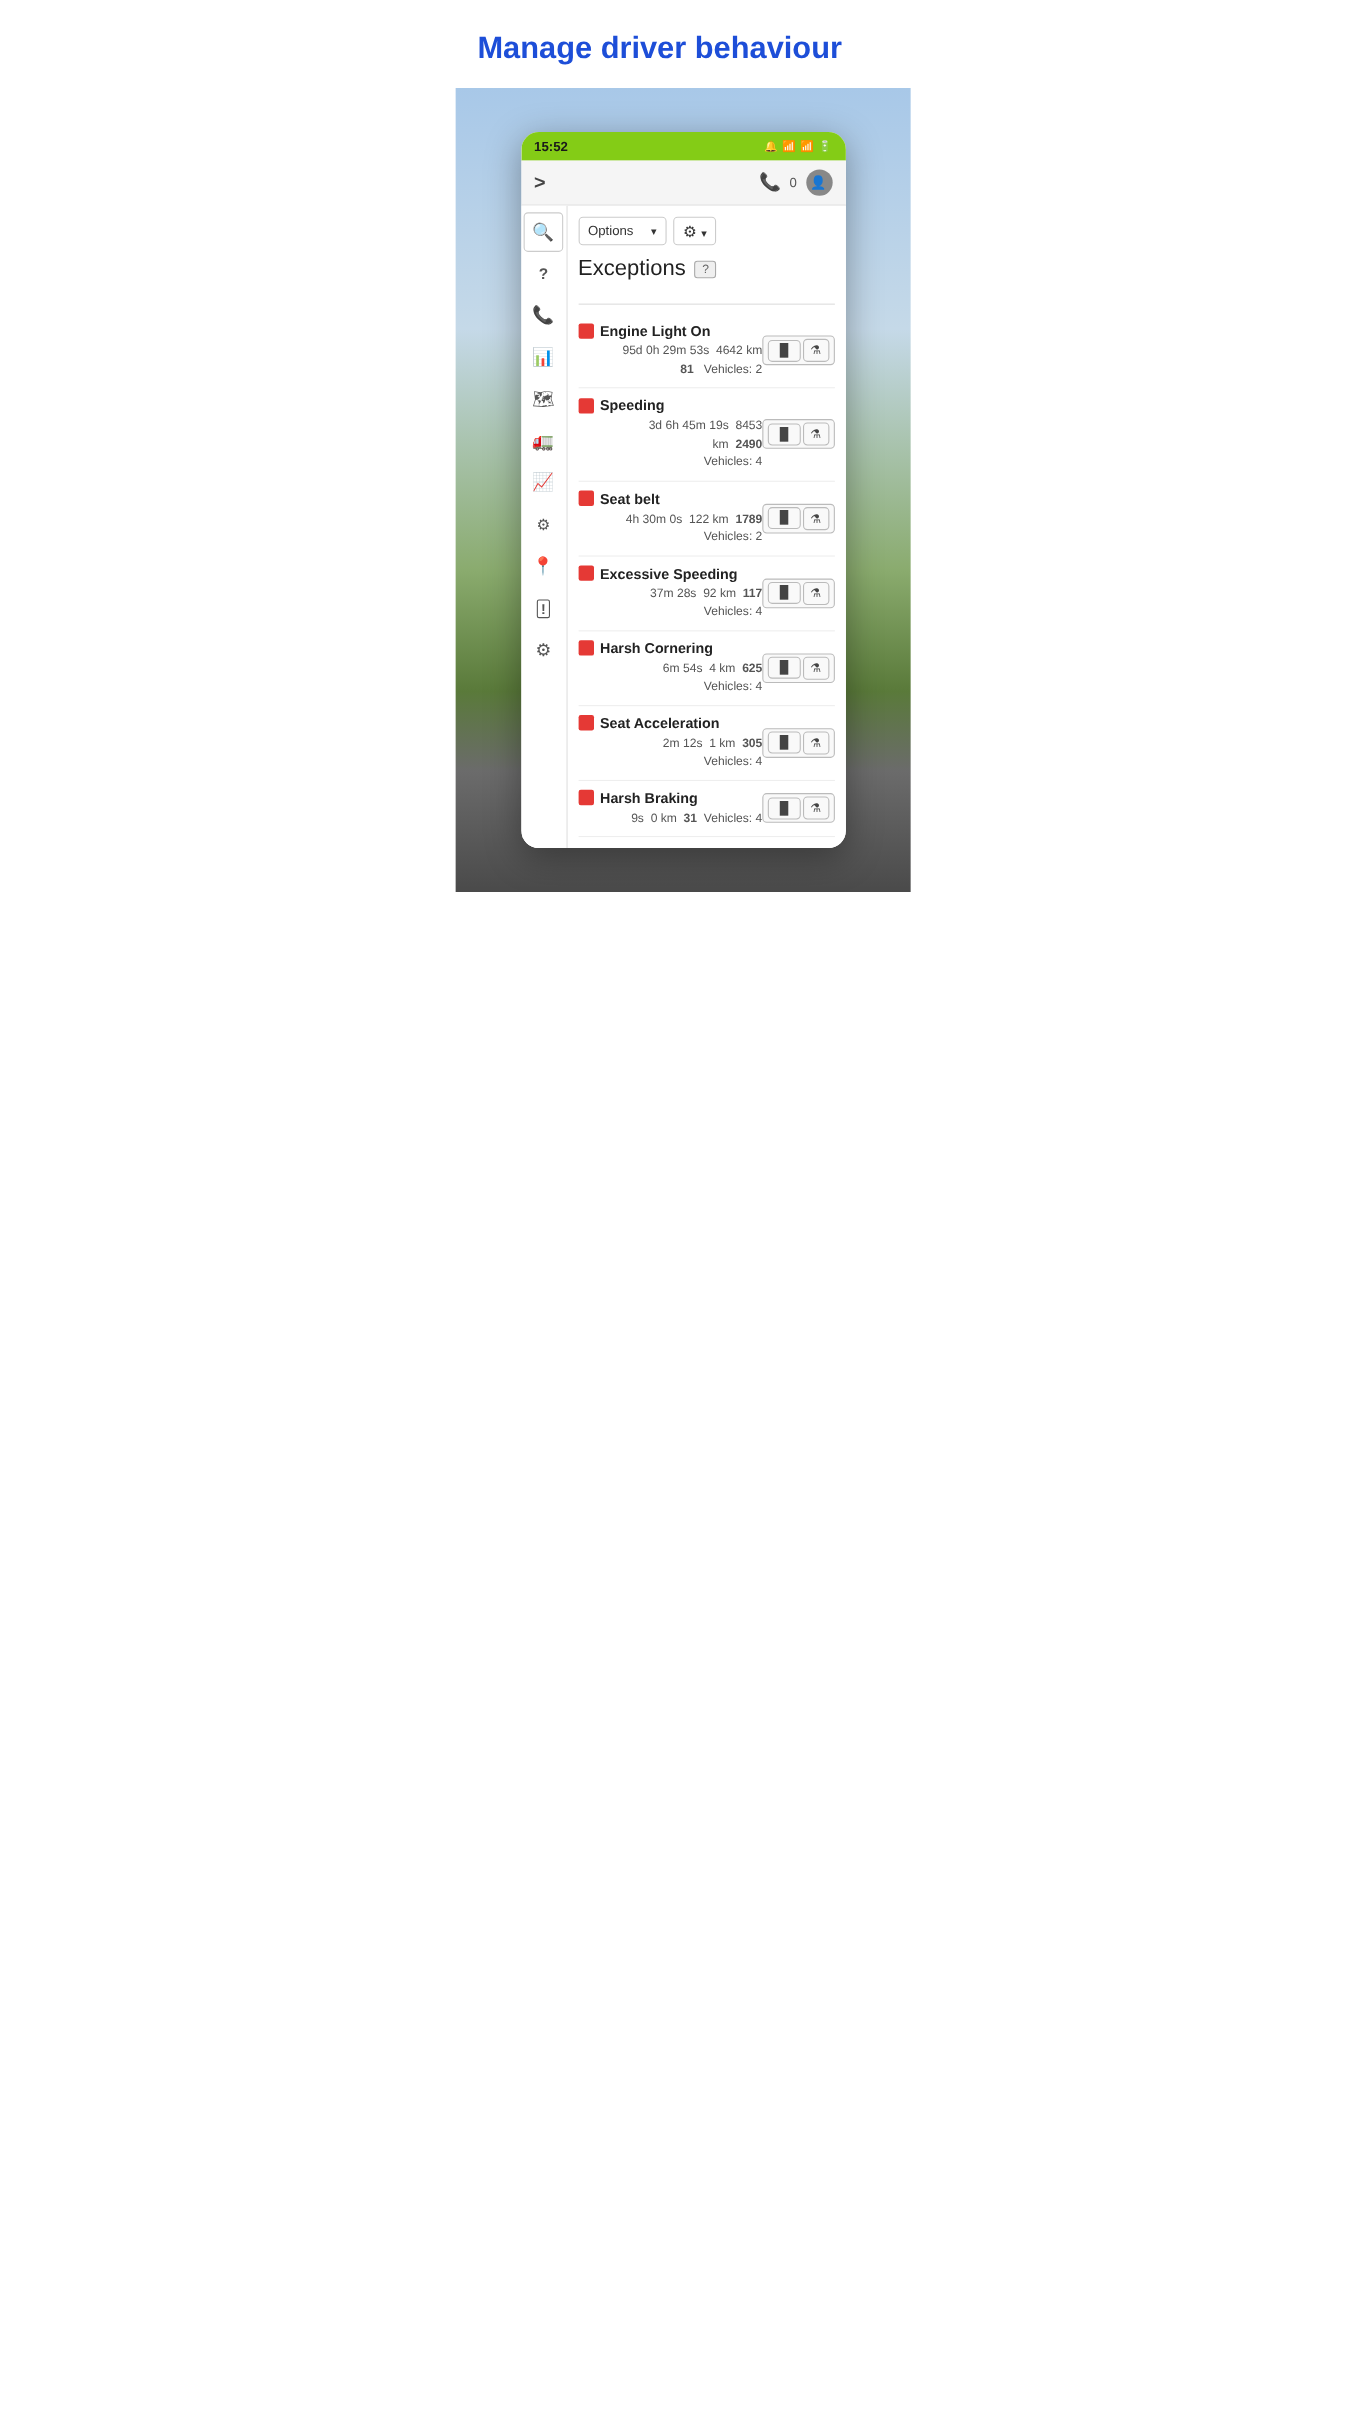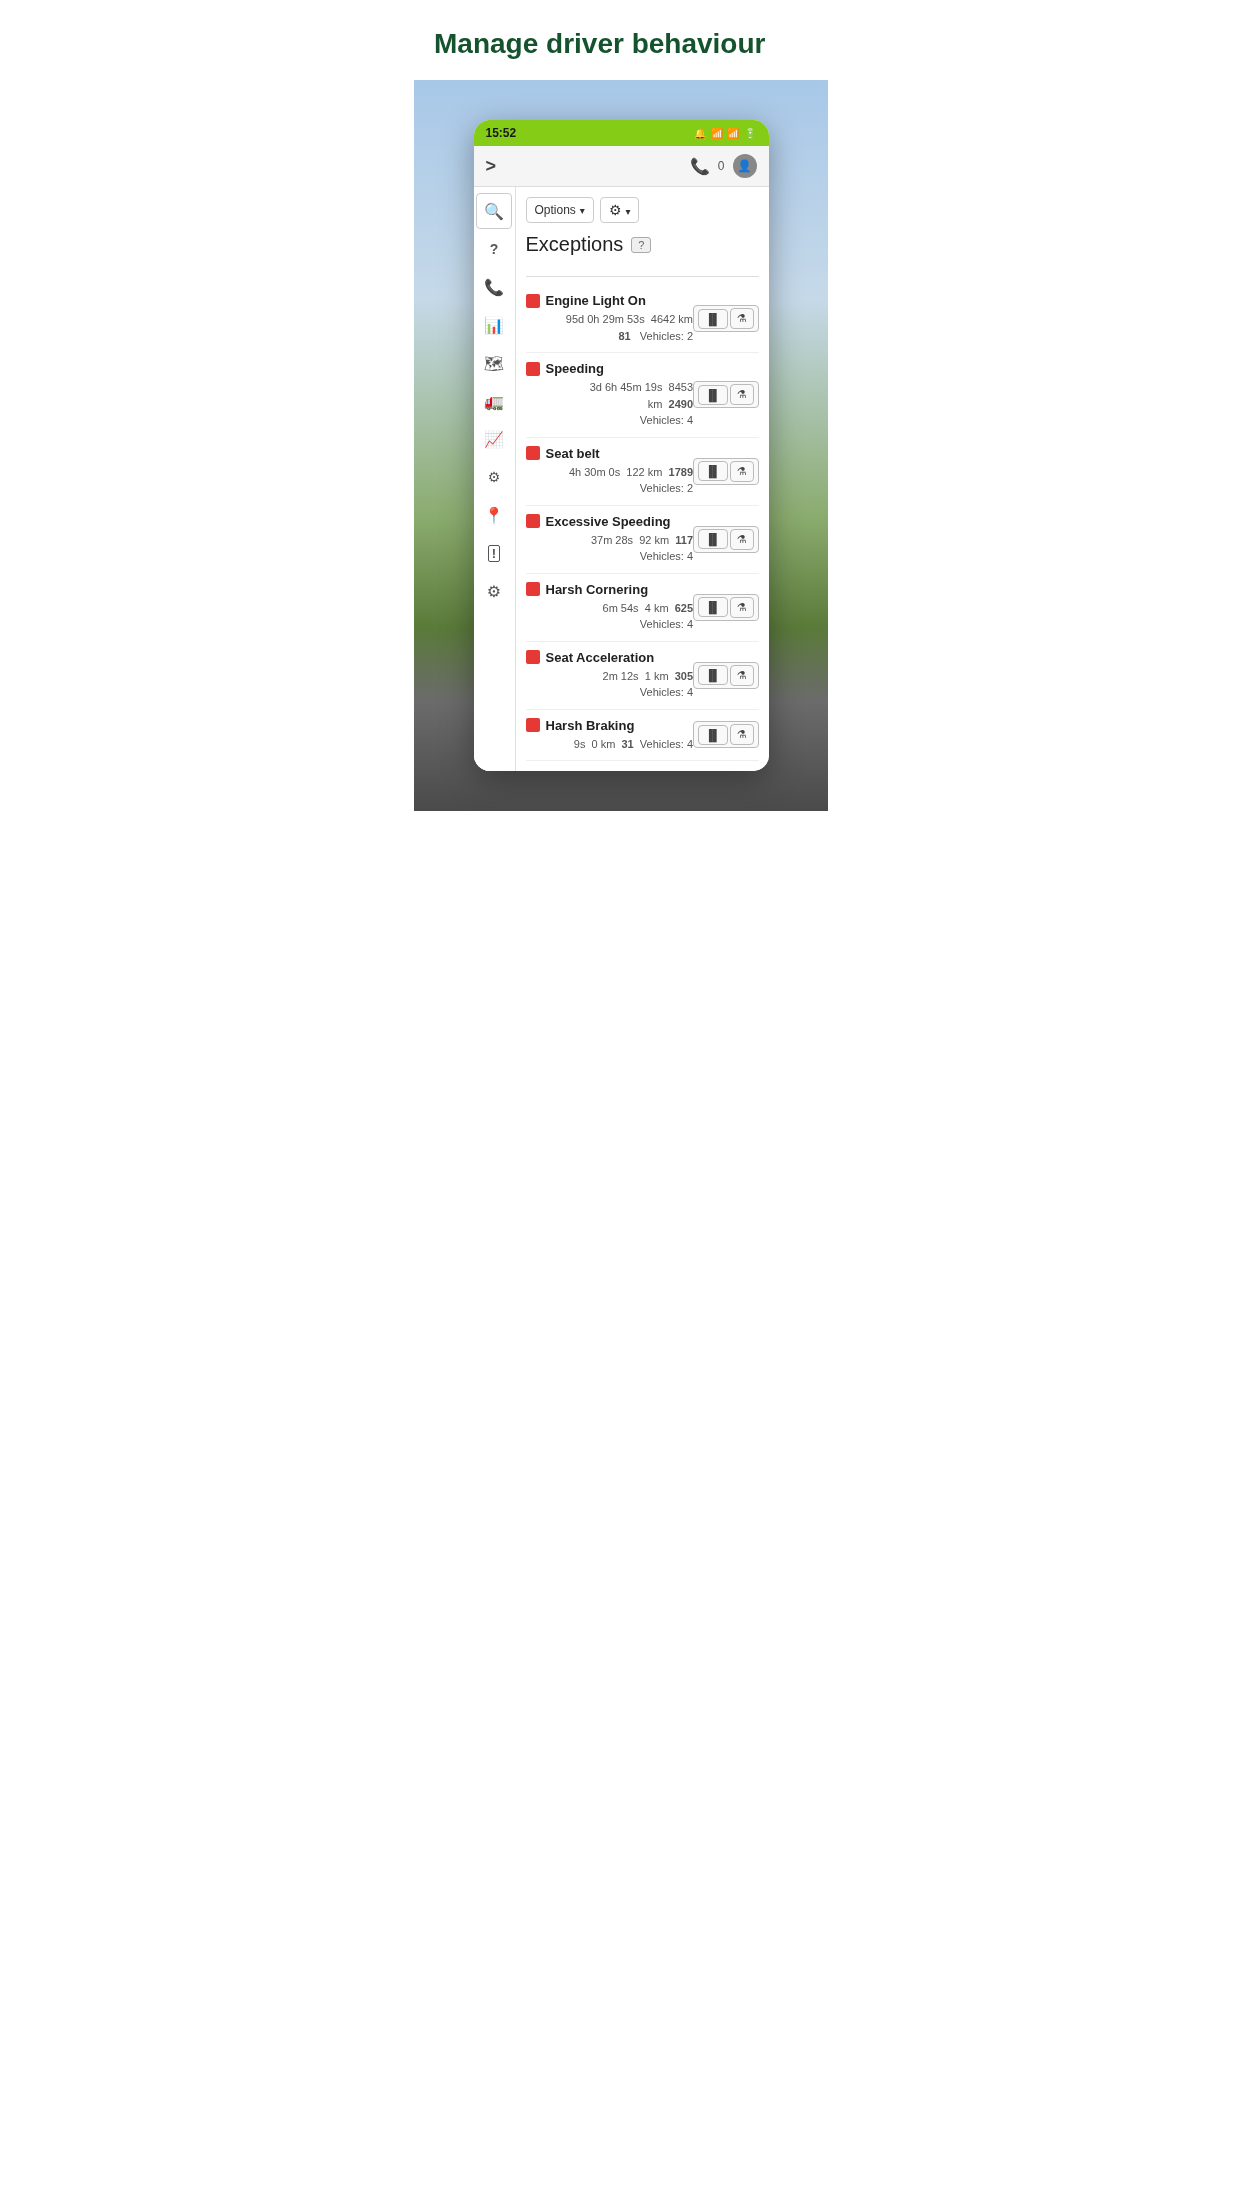--- a/index.html
+++ b/index.html
@@ -12,21 +12,21 @@
     }
 
     
     .page-header {
       padding: 28px 20px 20px 20px;
       background: #fff;
     }
     .page-title {
       font-size: 28px;
       font-weight: 800;
-      color: #14532d;
+      color: #1d4ed8;
     }
 
     
     .scene-wrapper {
       position: relative;
       width: 100%;
       background: linear-gradient(180deg, #a8c8e8 0%, #c5d9e8 30%, #8aab6e 60%, #5a7a3a 75%, #6b6b6b 85%, #4a4a4a 100%);
       padding: 40px 20px 40px 20px;
       min-height: 520px;
     }
@@ -146,21 +146,21 @@
 
     
     .toolbar {
       display: flex;
       gap: 6px;
       margin-bottom: 10px;
     }
     .btn-options {
       display: flex;
       align-items: center;
-      gap: 4px;
+      gap: 16px;
       border: 1px solid #ccc;
       border-radius: 4px;
       padding: 4px 8px;
       font-size: 12px;
       color: #333;
       background: #fff;
       cursor: pointer;
     }
     .btn-settings {
       display: flex;

